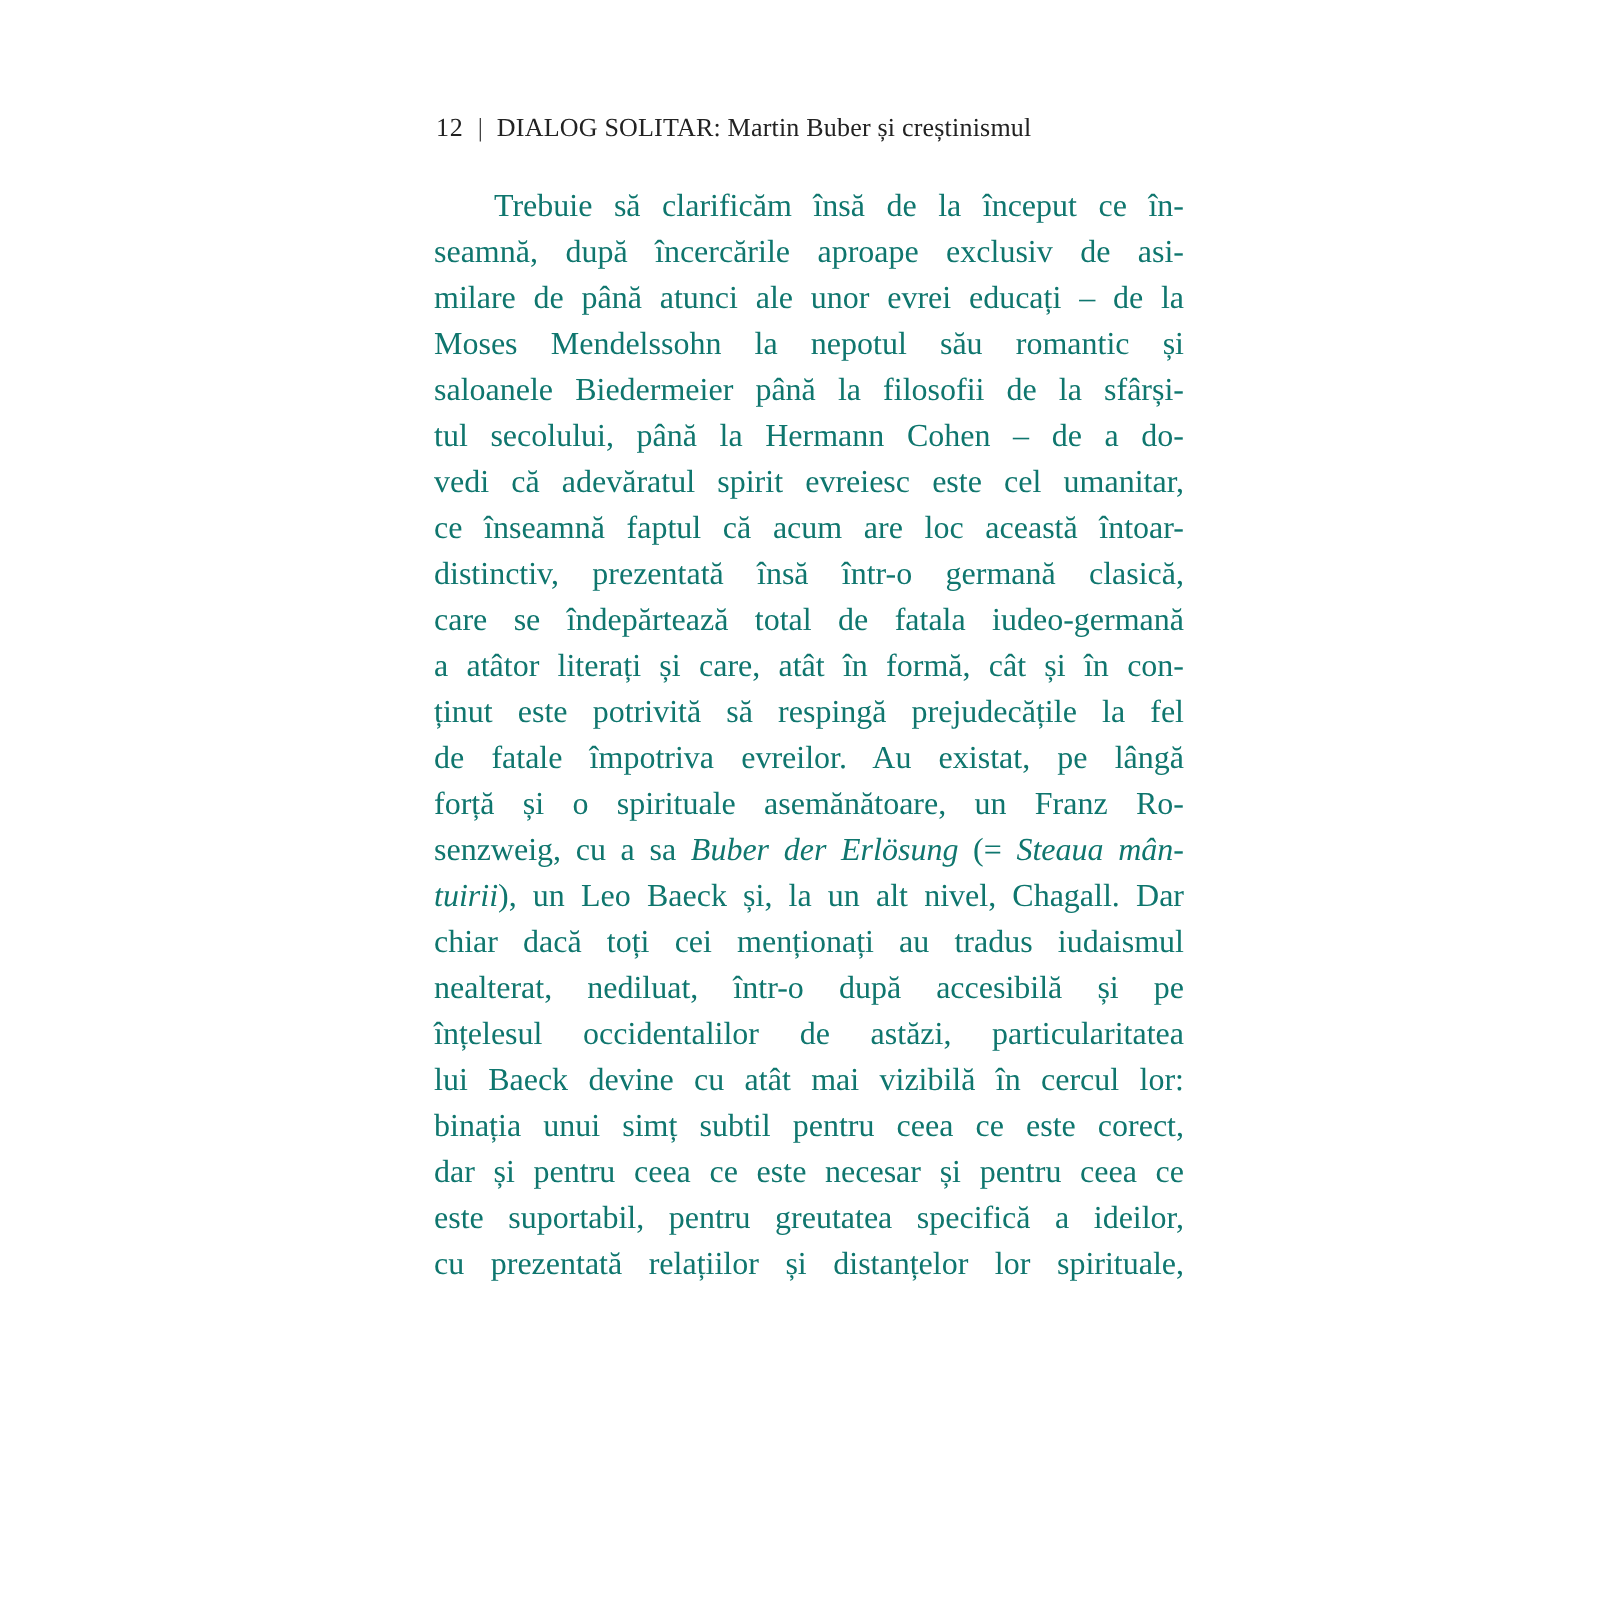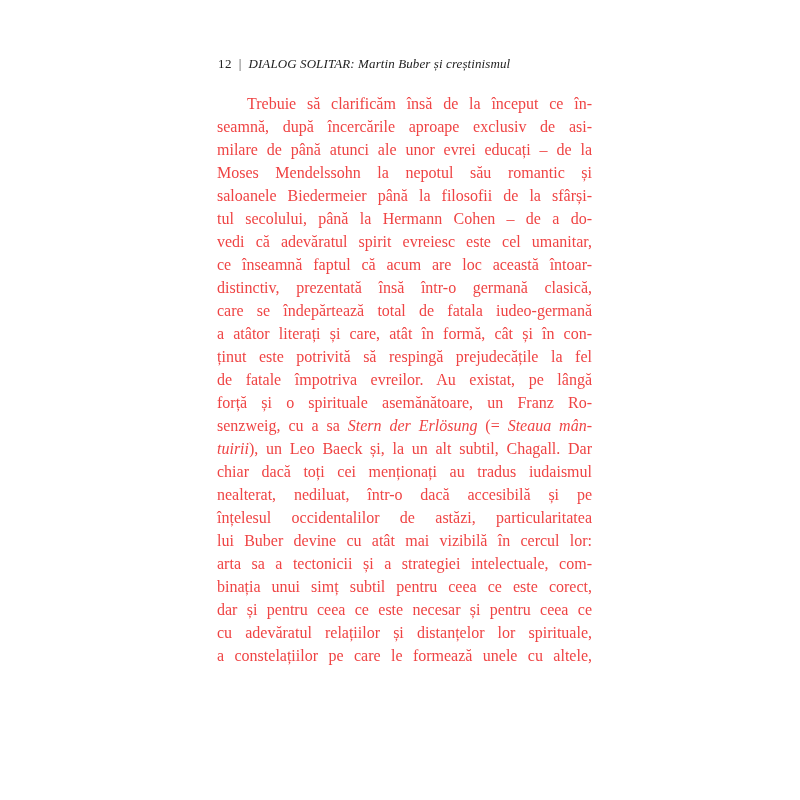--- a/index.html
+++ b/index.html
@@ -29,31 +29,30 @@
   }
   .running-header .page-num {
     font-style: normal;
     letter-spacing: 0.4px;
   }
   .running-header .sep {
     color: #444444;
     font-style: normal;
   }
   .running-header .title {
-    font-style: italic;
     letter-spacing: 0.1px;
   }
   .body-text {
     position: absolute;
     left: 217px;
     top: 92px;
     width: 375px;
     font-size: 16px;
     line-height: 23px;
-    color: #ef4444;
+    color: #0f766e;
   }
   .line {
     height: 23px;
     text-align: justify;
     text-align-last: justify;
     -moz-text-align-last: justify;
     white-space: normal;
   }
   .line.indent {
     text-indent: 30px;
@@ -79,25 +78,24 @@
       <div class="line"><span>saloanele Biedermeier până la filosofii de la sfârși-</span></div>
       <div class="line"><span>tul secolului, până la Hermann Cohen – de a do-</span></div>
       <div class="line"><span>vedi că adevăratul spirit evreiesc este cel umanitar,</span></div>
       <div class="line"><span>ce înseamnă faptul că acum are loc această întoar-</span></div>
       <div class="line"><span>distinctiv, prezentată însă într-o germană clasică,</span></div>
       <div class="line"><span>care se îndepărtează total de fatala iudeo-germană</span></div>
       <div class="line"><span>a atâtor literați și care, atât în formă, cât și în con-</span></div>
       <div class="line"><span>ținut este potrivită să respingă prejudecățile la fel</span></div>
       <div class="line"><span>de fatale împotriva evreilor. Au existat, pe lângă</span></div>
       <div class="line"><span>forță și o spirituale asemănătoare, un Franz Ro-</span></div>
-      <div class="line"><span>senzweig, cu a sa </span><span class="italic">Stern der Erlösung</span><span> (= </span><span class="italic">Steaua mân-</span></div>
-      <div class="line"><span class="italic">tuirii</span><span>), un Leo Baeck și, la un alt subtil, Chagall. Dar</span></div>
+      <div class="line"><span>senzweig, cu a sa </span><span class="italic">Buber der Erlösung</span><span> (= </span><span class="italic">Steaua mân-</span></div>
+      <div class="line"><span class="italic">tuirii</span><span>), un Leo Baeck și, la un alt nivel, Chagall. Dar</span></div>
       <div class="line"><span>chiar dacă toți cei menționați au tradus iudaismul</span></div>
-      <div class="line"><span>nealterat, nediluat, într-o dacă accesibilă și pe</span></div>
+      <div class="line"><span>nealterat, nediluat, într-o după accesibilă și pe</span></div>
       <div class="line"><span>înțelesul occidentalilor de astăzi, particularitatea</span></div>
-      <div class="line"><span>lui Buber devine cu atât mai vizibilă în cercul lor:</span></div>
-      <div class="line"><span>arta sa a tectonicii și a strategiei intelectuale, com-</span></div>
+      <div class="line"><span>lui Baeck devine cu atât mai vizibilă în cercul lor:</span></div>
       <div class="line"><span>binația unui simț subtil pentru ceea ce este corect,</span></div>
       <div class="line"><span>dar și pentru ceea ce este necesar și pentru ceea ce</span></div>
-      <div class="line"><span>cu adevăratul relațiilor și distanțelor lor spirituale,</span></div>
-      <div class="line"><span>a constelațiilor pe care le formează unele cu altele,</span></div>
+      <div class="line"><span>este suportabil, pentru greutatea specifică a ideilor,</span></div>
+      <div class="line"><span>cu prezentată relațiilor și distanțelor lor spirituale,</span></div>
     </div>
 </div>
 
 </body></html>

